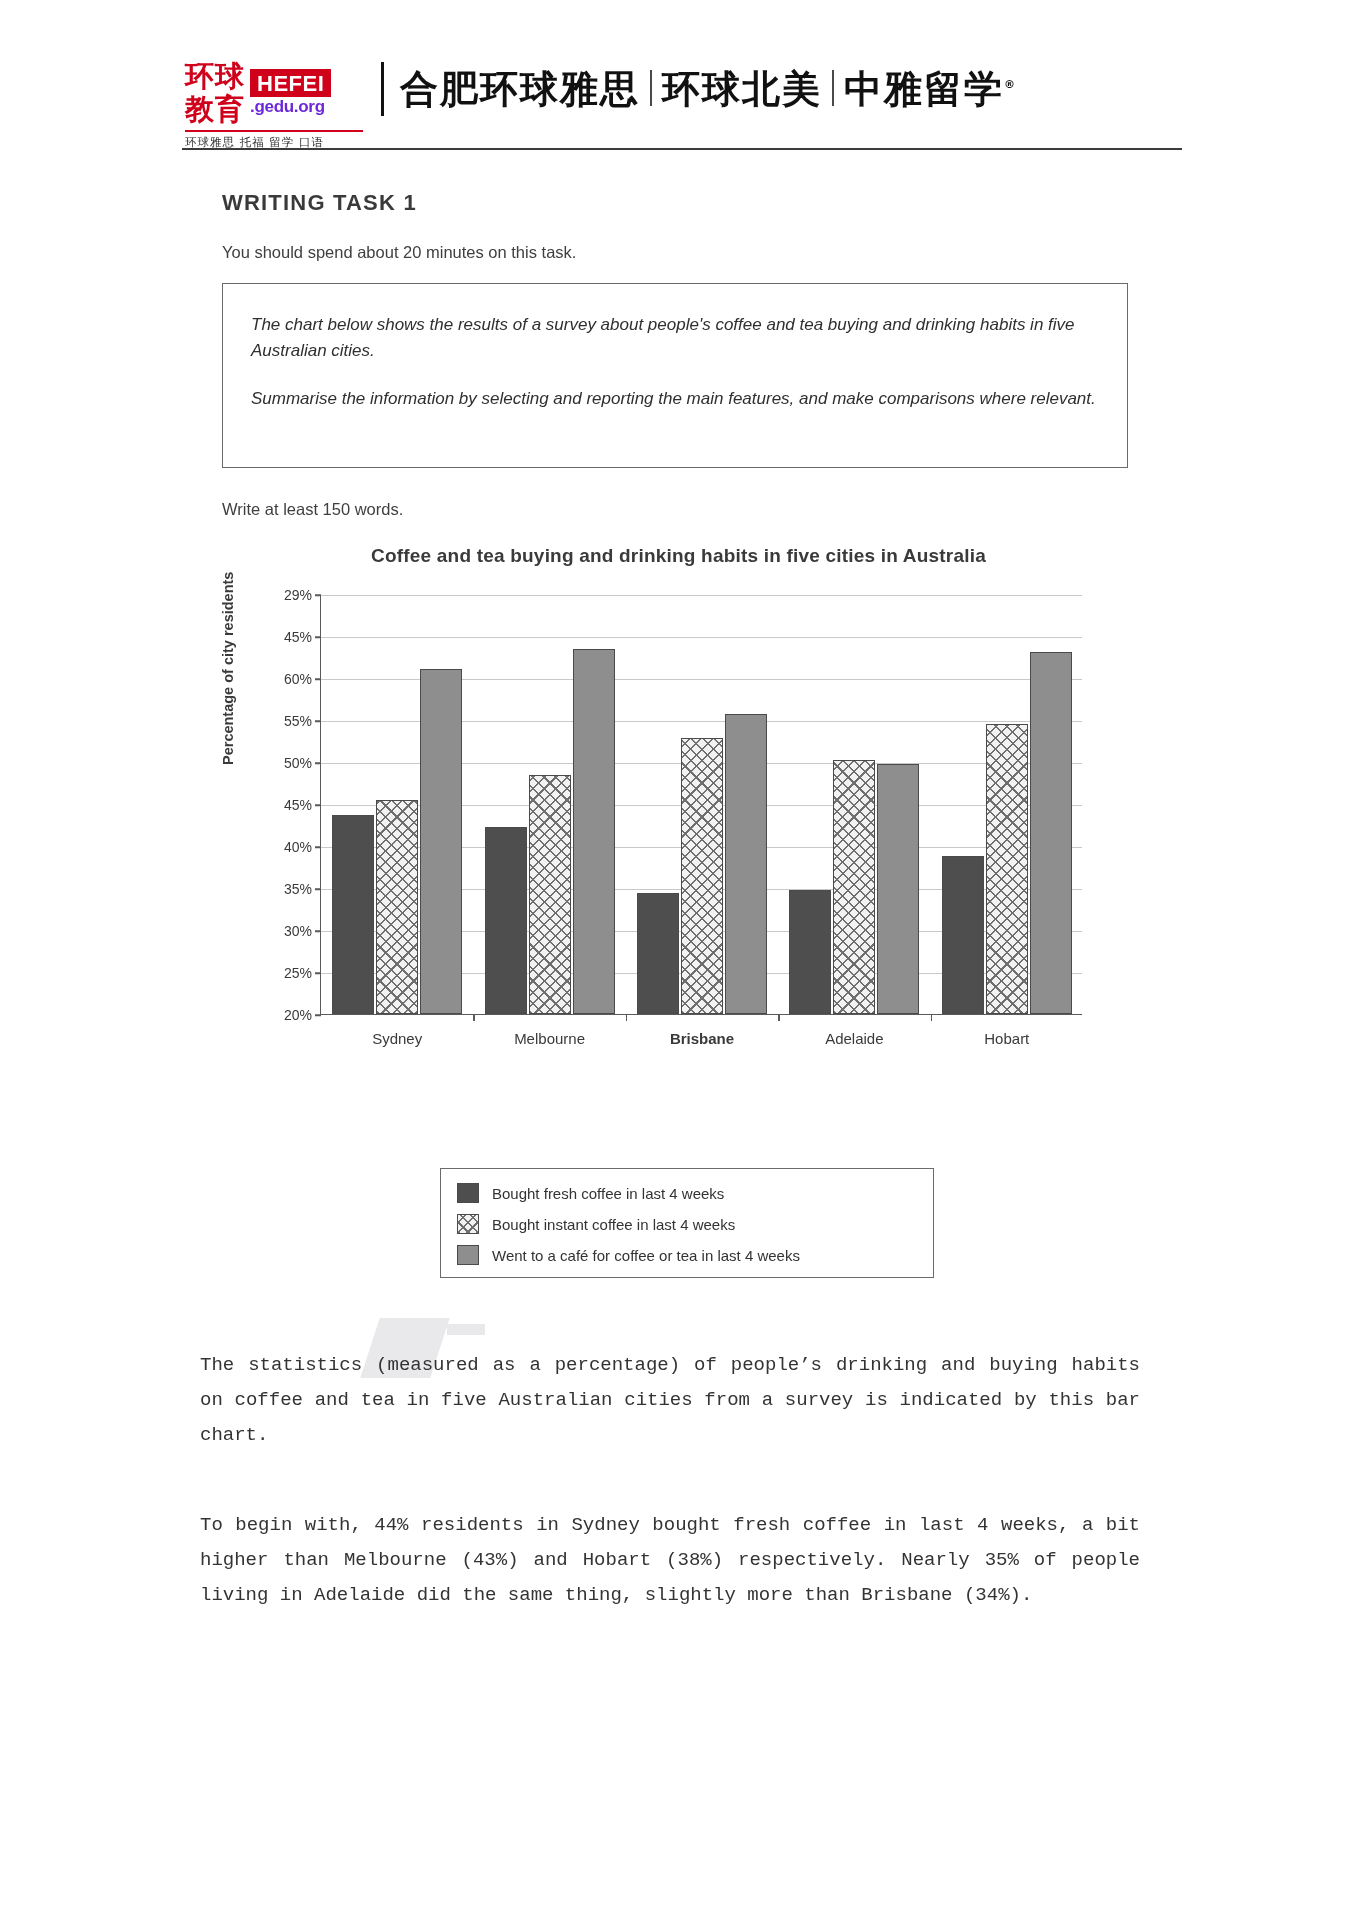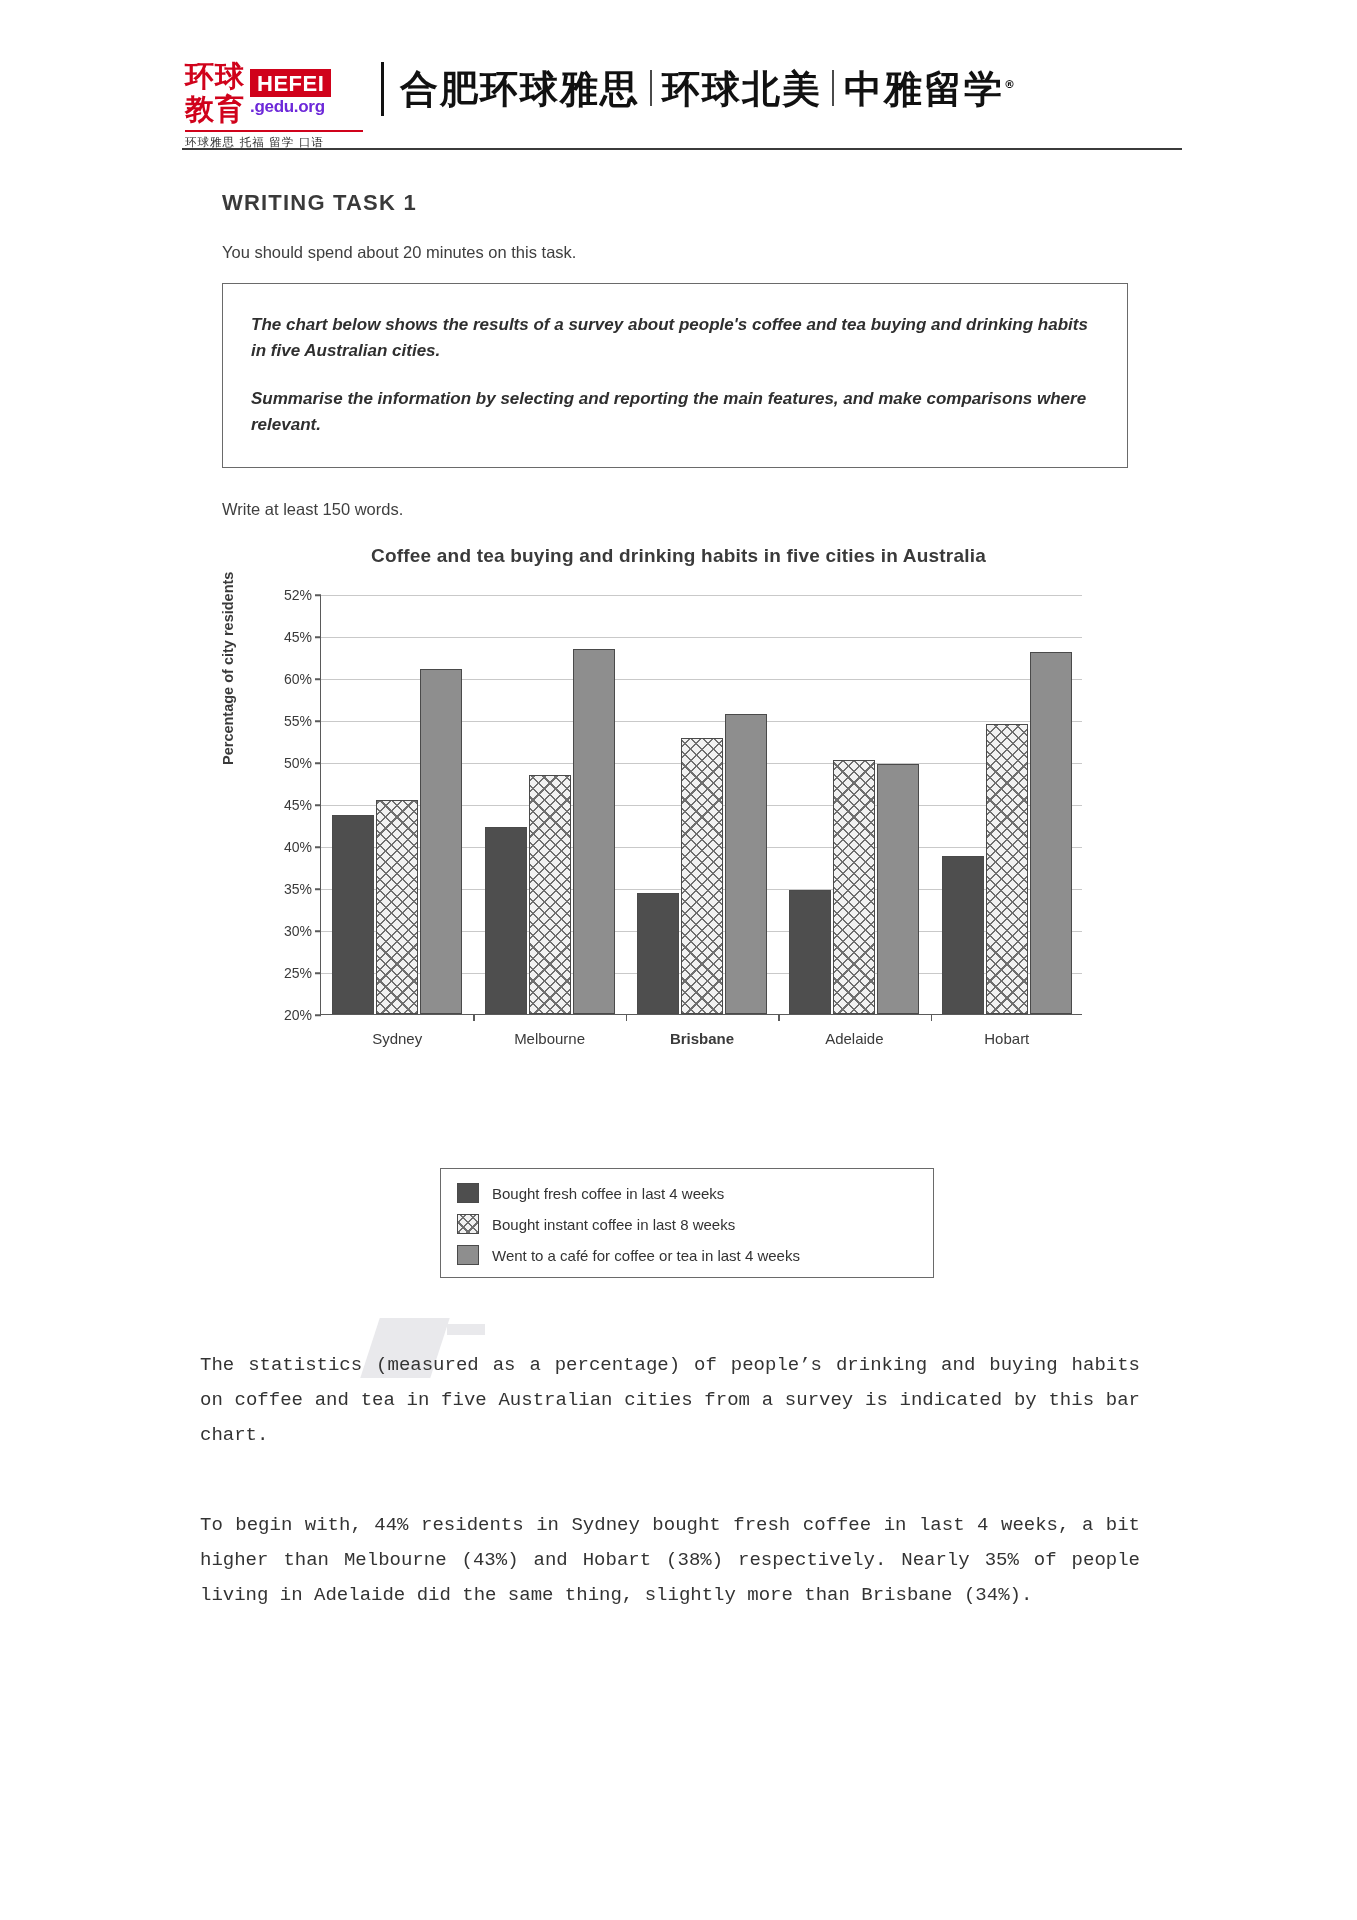--- a/index.html
+++ b/index.html
@@ -128,21 +128,21 @@
   .prompt-box {
     position: absolute;
     left: 222px; top: 283px;
     width: 906px;
     height: 185px;
     border: 1.5px solid #6a6a6a;
     padding: 28px 28px 0 28px;
   }
   .prompt-p {
     font-size: 17px;
-    font-weight: bold;
+    font-weight: normal;
     font-style: italic;
     line-height: 26px;
     color: #2f2f2f;
     margin: 0 0 22px 0;
   }
   .write-note {
     position: absolute;
     left: 222px; top: 500px;
     font-size: 16.5px;
     color: #3f3f3f;
@@ -381,21 +381,21 @@
       <div class="gridline" style="top: 126px;"></div>
       <div class="ytick" style="top: 126px;">55%</div>
       <div class="ytick-mark" style="top: 126px;"></div>
       <div class="gridline" style="top: 84px;"></div>
       <div class="ytick" style="top: 84px;">60%</div>
       <div class="ytick-mark" style="top: 84px;"></div>
       <div class="gridline" style="top: 42px;"></div>
       <div class="ytick" style="top: 42px;">45%</div>
       <div class="ytick-mark" style="top: 42px;"></div>
       <div class="gridline" style="top: 0px;"></div>
-      <div class="ytick" style="top: 0px;">52%</div>
+      <div class="ytick" style="top: 0px;">29%</div>
       <div class="ytick-mark" style="top: 0px;"></div>
       <div class="group" style="left: 0px; width: 152.4px;">
         <div class="bar fresh" style="height: 199.08px;"></div>
         <div class="bar instant" style="height: 214.2px;"></div>
         <div class="bar cafe" style="height: 345.24px;"></div>
         <div class="xlabel">Sydney</div>
       </div>
       <div class="group" style="left: 152.4px; width: 152.4px;">
         <div class="bar fresh" style="height: 187.32px;"></div>
         <div class="bar instant" style="height: 238.56px;"></div>
@@ -427,21 +427,21 @@
     </div>
 </div>
 
 <div class="legend">
   <div class="legend-row">
     <span class="swatch fresh"></span>
     <span>Bought fresh coffee in last 4 weeks</span>
   </div>
   <div class="legend-row">
     <span class="swatch instant"></span>
-    <span>Bought instant coffee in last 8 weeks</span>
+    <span>Bought instant coffee in last 4 weeks</span>
   </div>
   <div class="legend-row">
     <span class="swatch cafe"></span>
     <span>Went to a café for coffee or tea in last 4 weeks</span>
   </div>
 </div>
 
 <div class="watermark"></div>
 <div class="watermark2"></div>
 <div class="essay">

